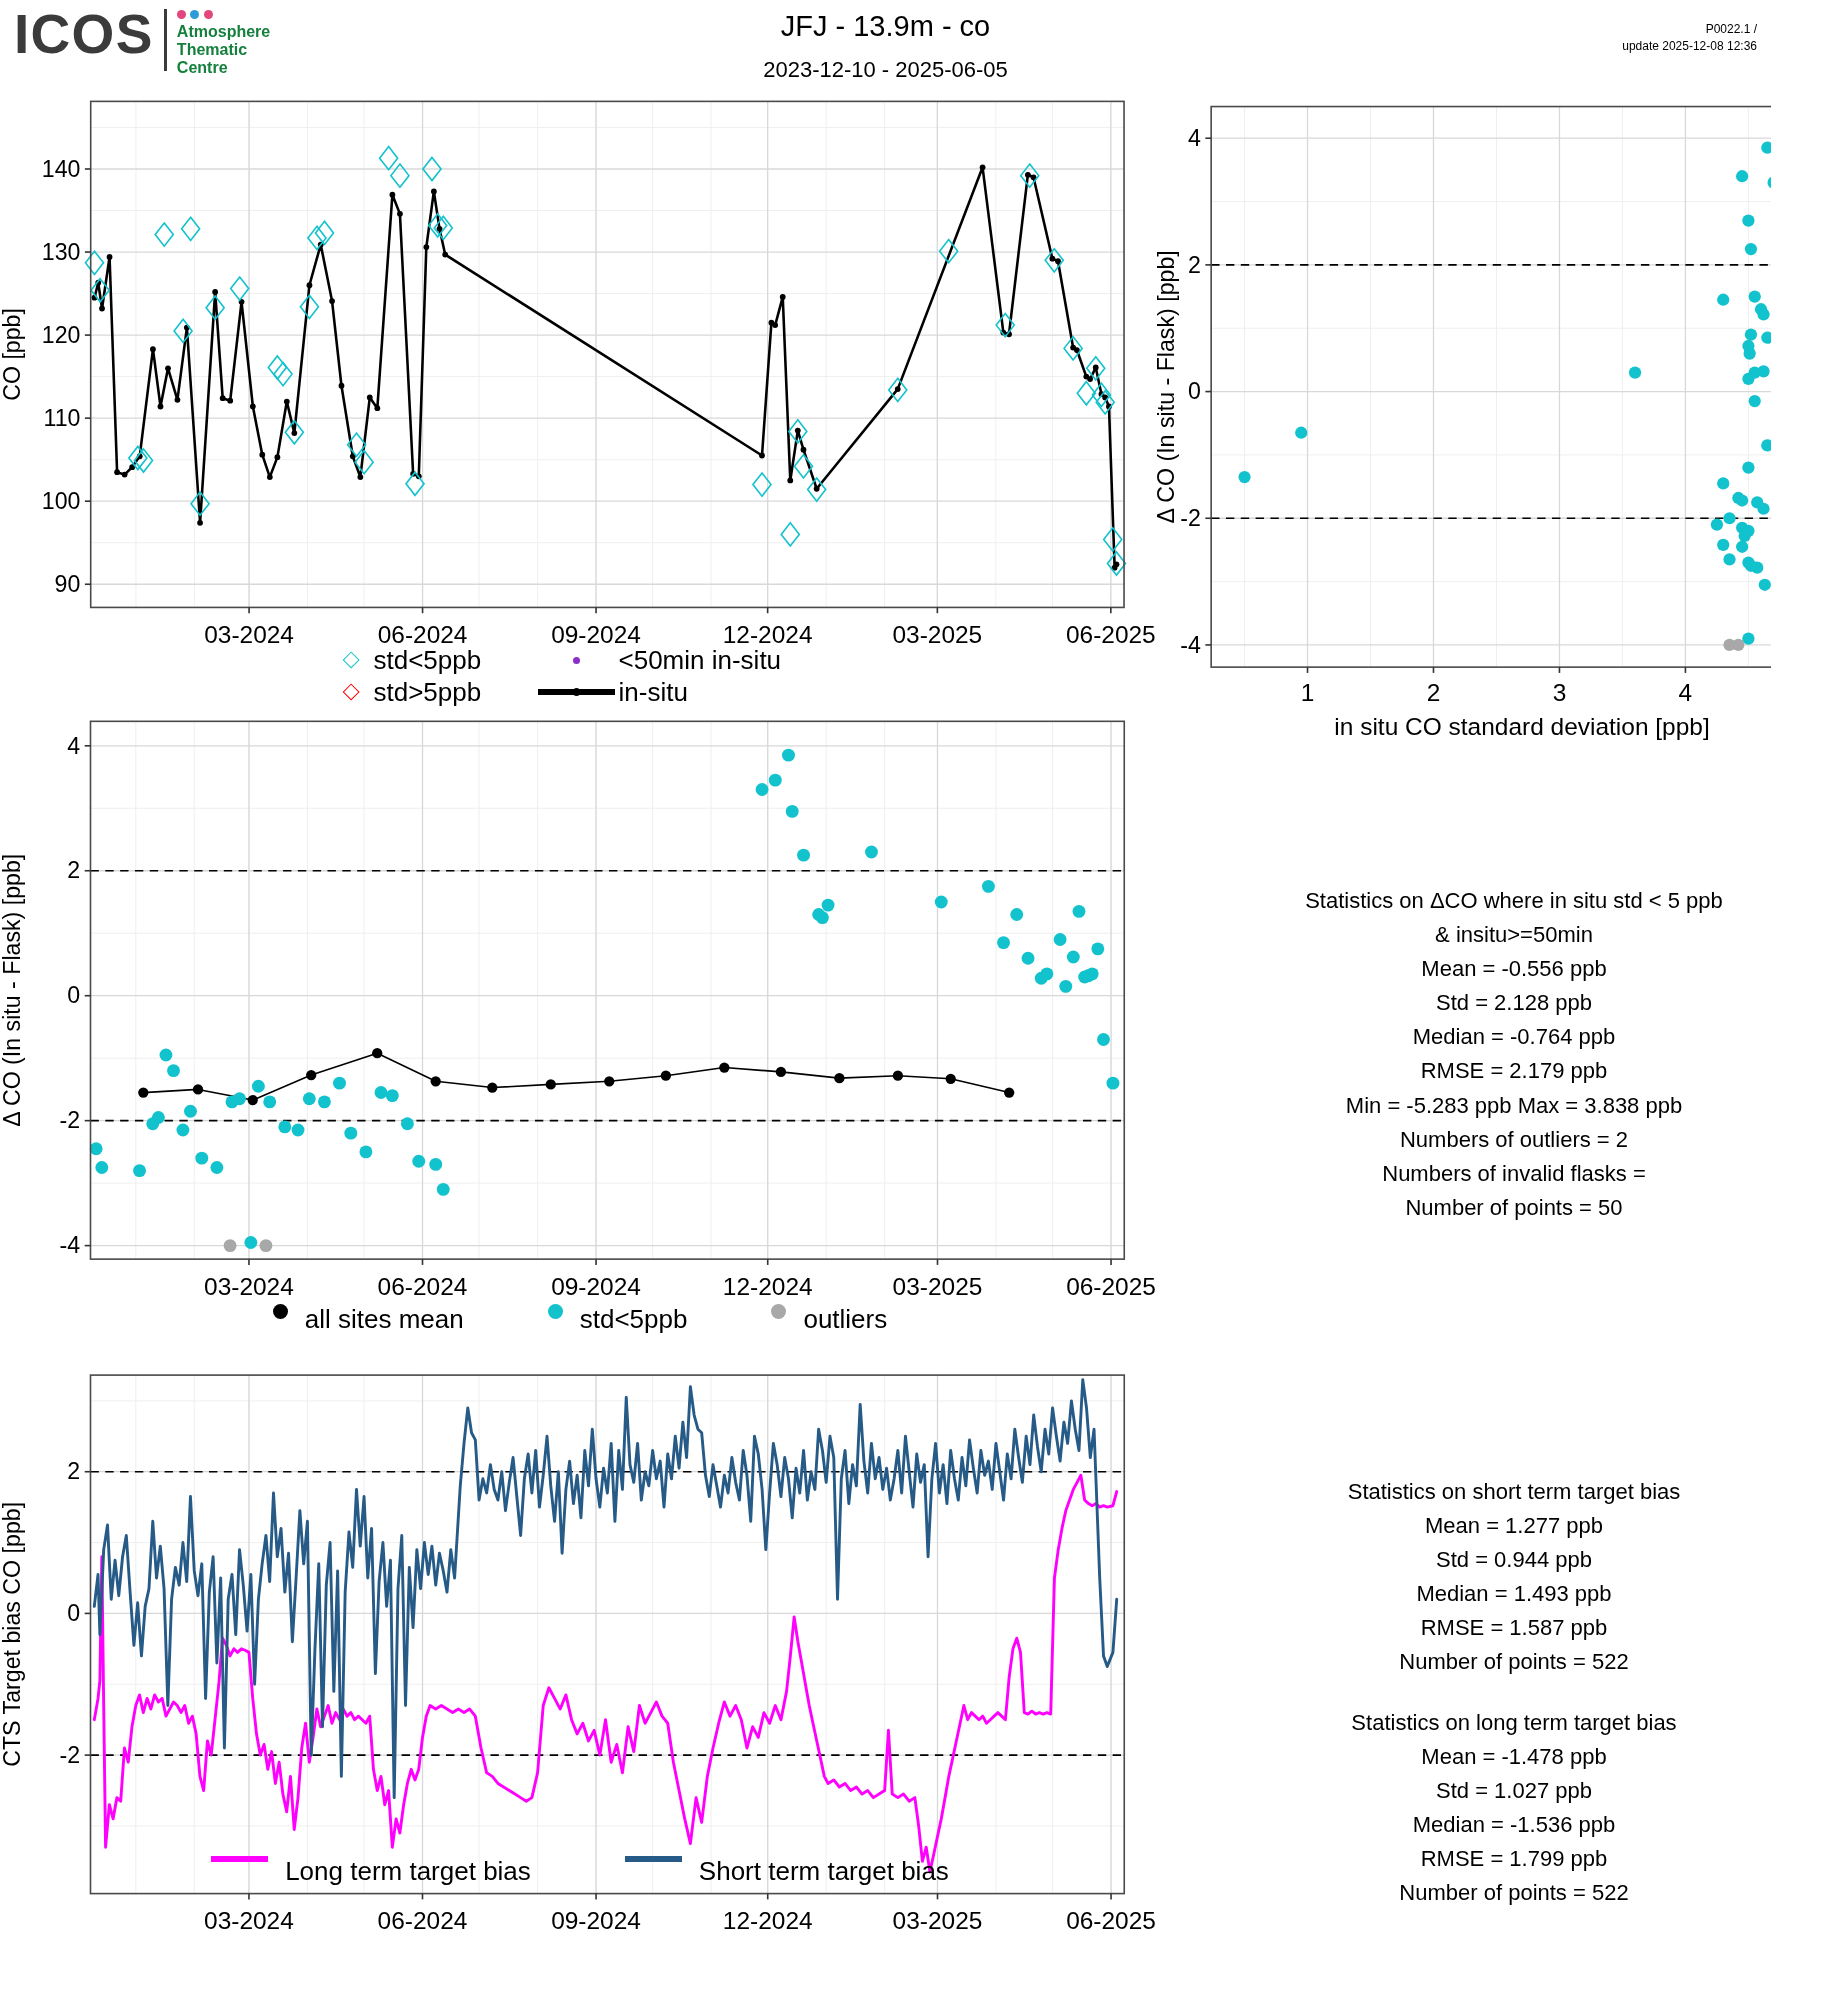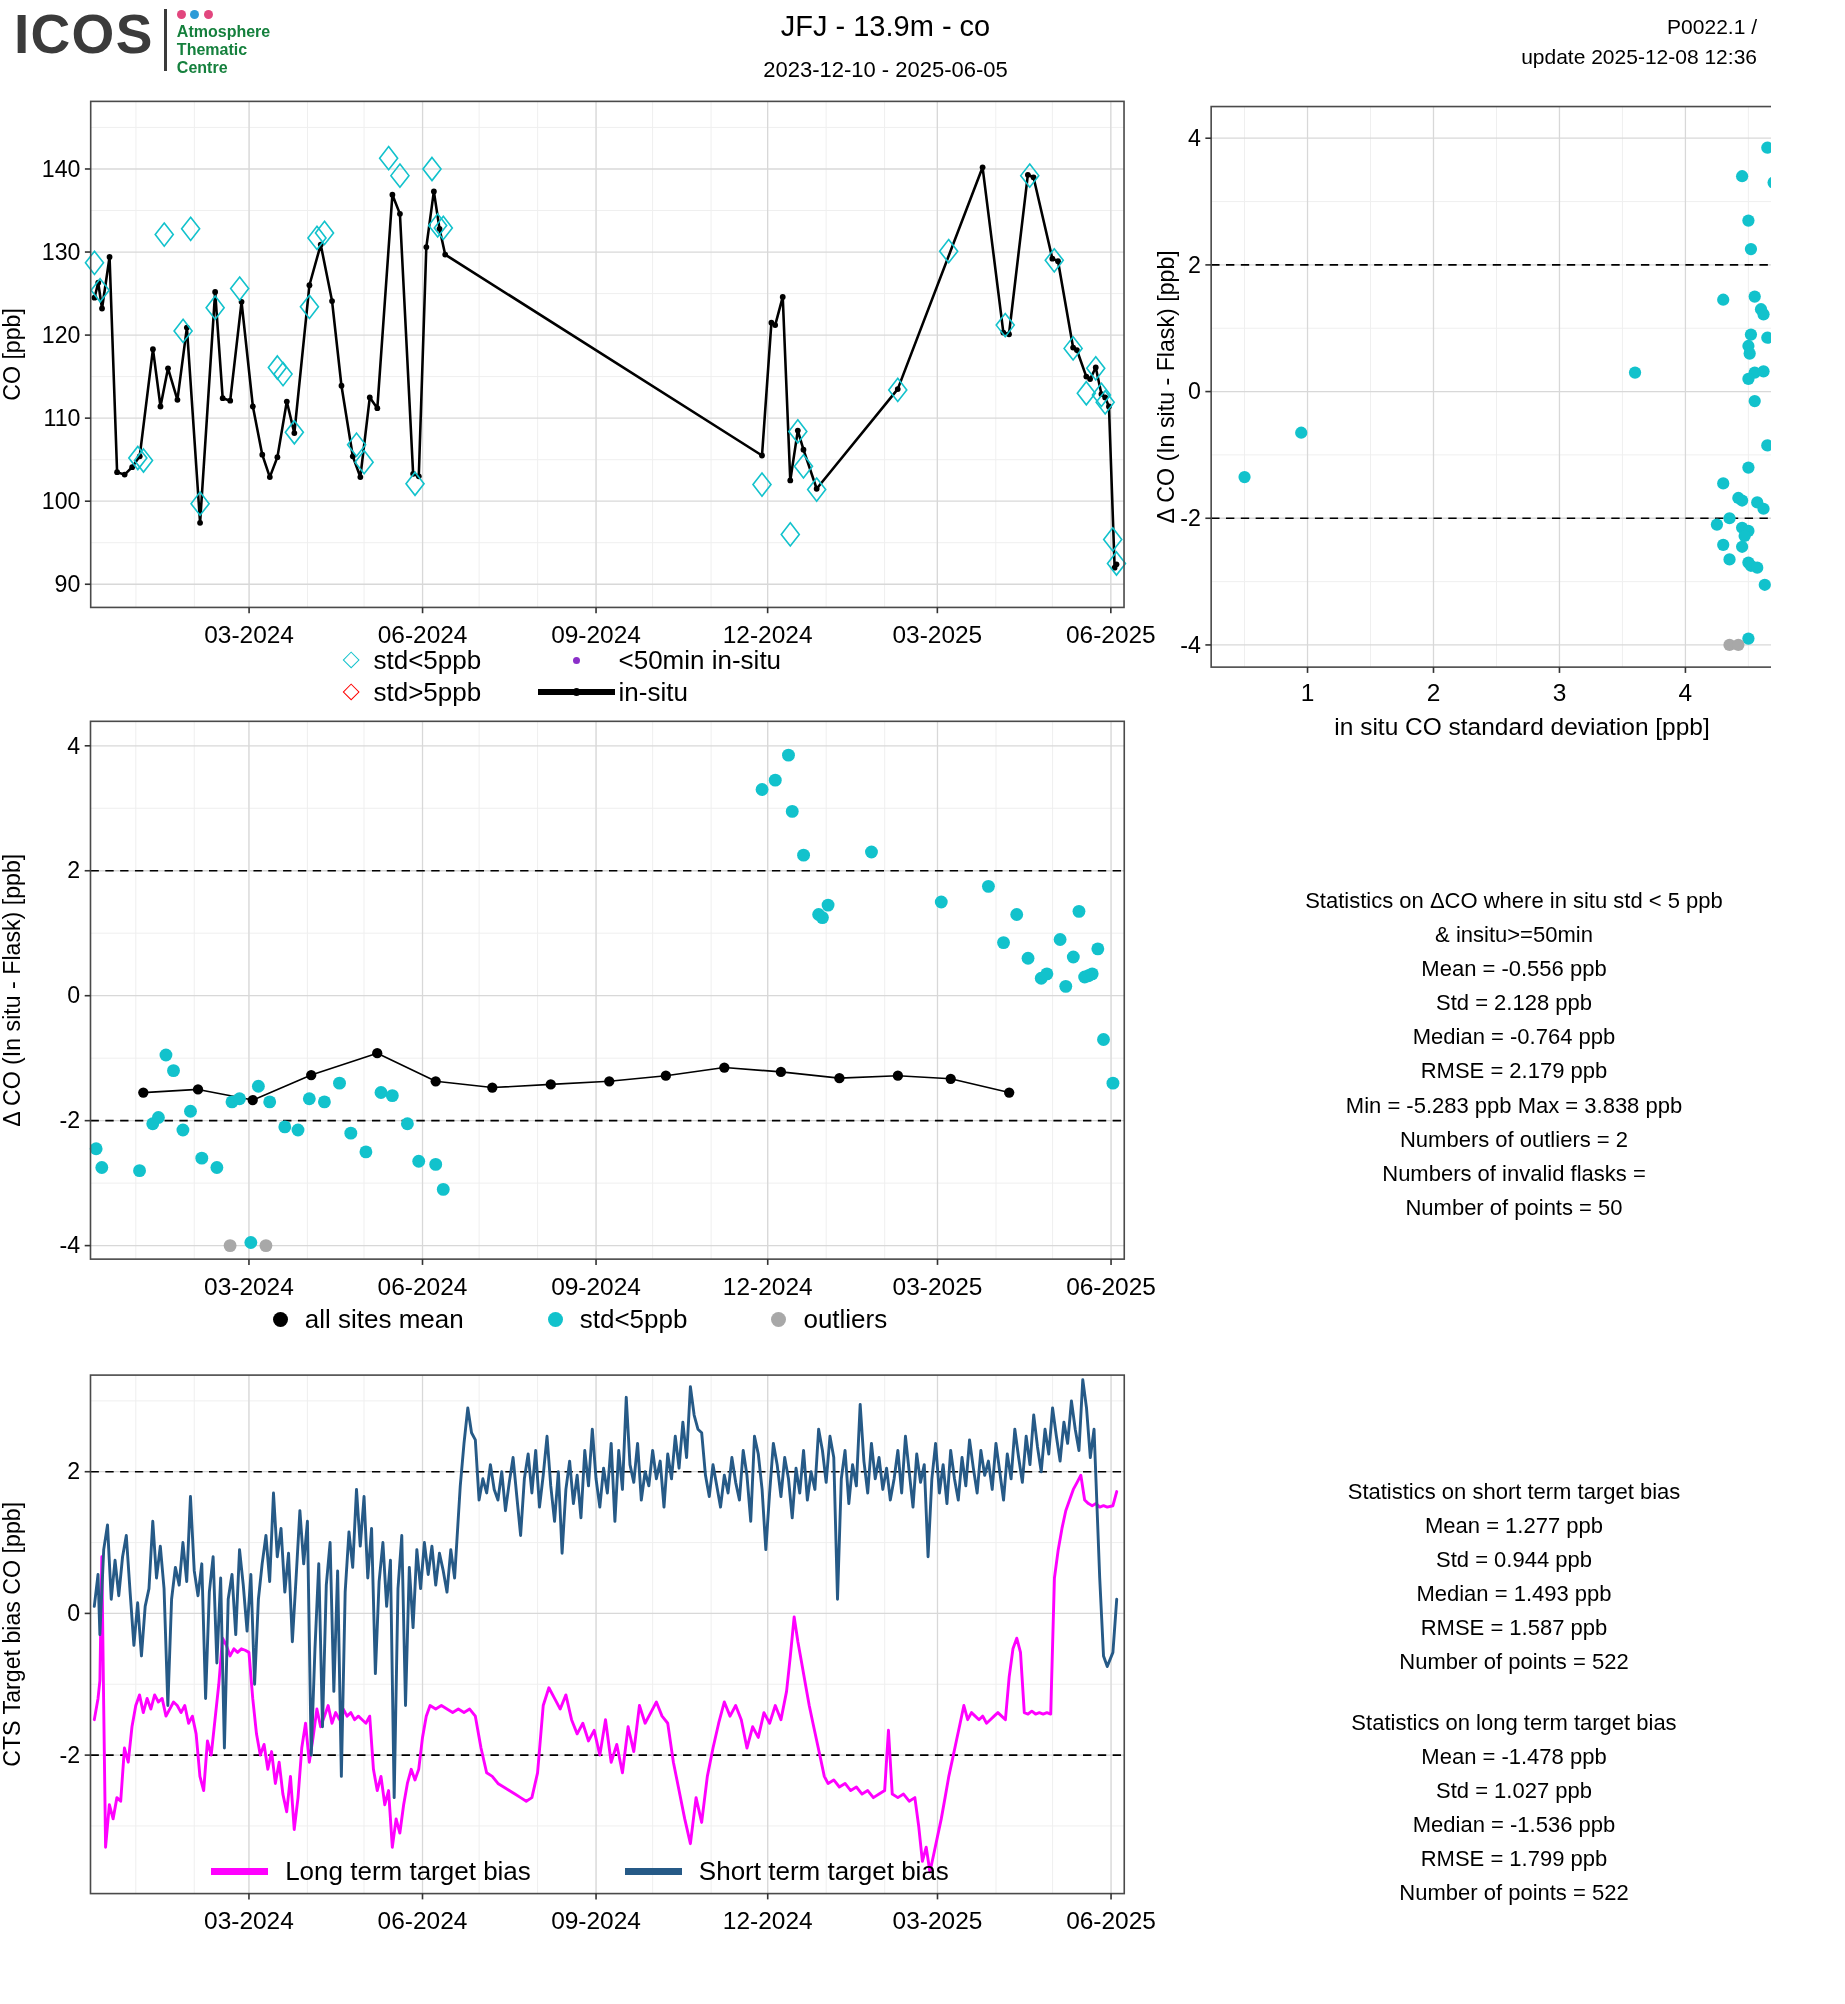--- a/index.html
+++ b/index.html
@@ -10,36 +10,36 @@
   .logo{position:absolute;left:14px;top:7.7px;display:flex;align-items:flex-start;}
   .logo-word{font-size:55px;font-weight:bold;color:#3b3b3b;line-height:0.95;letter-spacing:1.3px;}
   .logo-divider{width:2.6px;height:62px;background:#3b3b3b;margin:1.3px 10.3px 0 10.3px;}
   .logo-right{padding-top:2.6px;}
   .logo-dots{display:flex;gap:4.5px;margin-bottom:3.9px;}
   .logo-dots span{width:9px;height:9px;border-radius:50%;display:inline-block;}
   .logo-sub{font-size:16px;font-weight:bold;color:#15803d;line-height:1.12;}
   .titleblock{position:absolute;left:0;right:0;top:10px;text-align:center;}
   .title{font-size:29px;}
   .subtitle{font-size:22px;margin-top:14px;}
-  .updateblock{position:absolute;right:14px;top:12px;text-align:right;font-size:21px;line-height:1.45;}
+  .updateblock{position:absolute;right:14px;top:21px;text-align:right;font-size:12px;line-height:1.45;}
   
   .legend-co{position:absolute;left:0;top:644px;width:1160px;display:flex;flex-direction:column;align-items:center;font-size:26px;}
   .lrow{display:grid;grid-template-columns:45px 161px 84px 213px;align-items:center;height:32px;}
   .licon{justify-self:center;display:flex;align-items:center;justify-content:center;}
   .llab{justify-self:start;}
   .ldia{display:inline-block;width:10.3px;height:10.3px;border:1.9px solid #12c2cc;transform:rotate(45deg);}
   .ldia.red{border-color:#ff0000;}
   .ldot{display:inline-block;border-radius:50%;}
   .ldot.purple{width:7px;height:7px;background:#8b2fc9;}
   .ldot.black{width:7.7px;height:7.7px;background:#000;}
   .lline{display:inline-flex;align-items:center;justify-content:center;width:77px;height:5.8px;background:#000;}
   .legend-row-center{position:absolute;left:0;width:1160px;display:flex;justify-content:center;align-items:center;font-size:26px;}
   .legend-delta{top:1304px;gap:84px;}
   .legend-bias{top:1856px;gap:94px;}
-  .litem{display:flex;align-items:center;gap:17px;}
+  .litem{display:flex;gap:17px;}
   .bigdot{width:15px;height:15px;border-radius:50%;display:inline-block;}
   .swatch{width:57px;height:6.4px;display:inline-block;}
   
   .stats{position:absolute;left:1211px;width:606px;text-align:center;font-size:22px;line-height:1.55;}
   .stats-delta{top:884px;}
   .stats-bias{top:1475px;}
   .stats-gap{height:26px;}
 </style>
 </head>
 <body>

